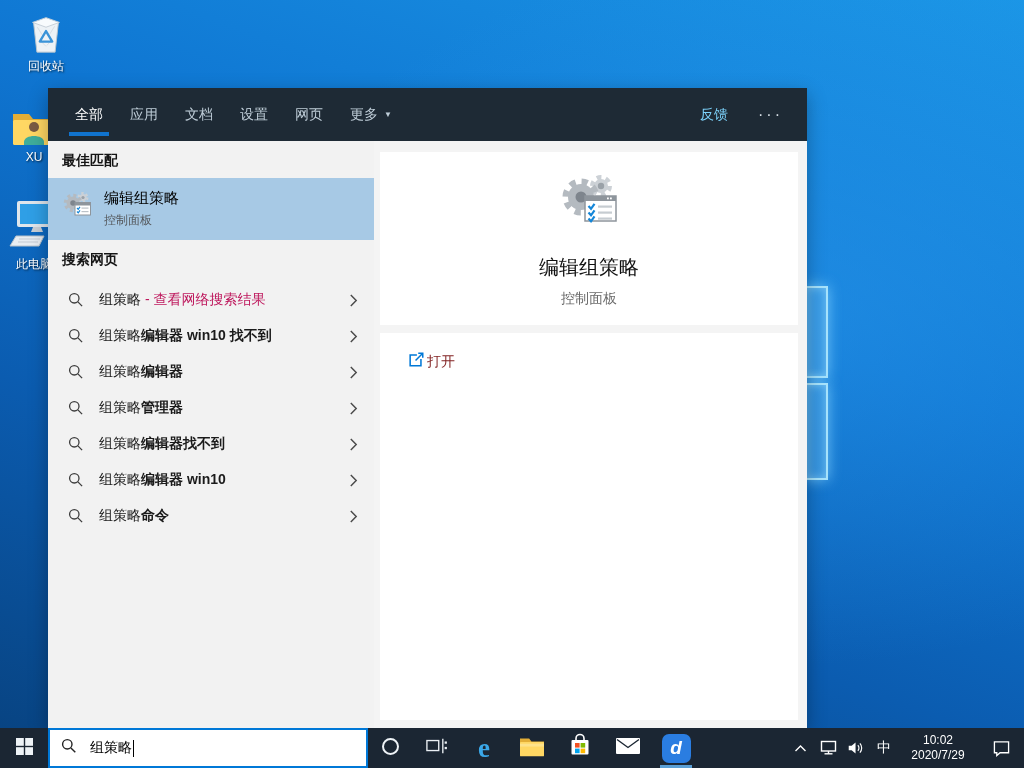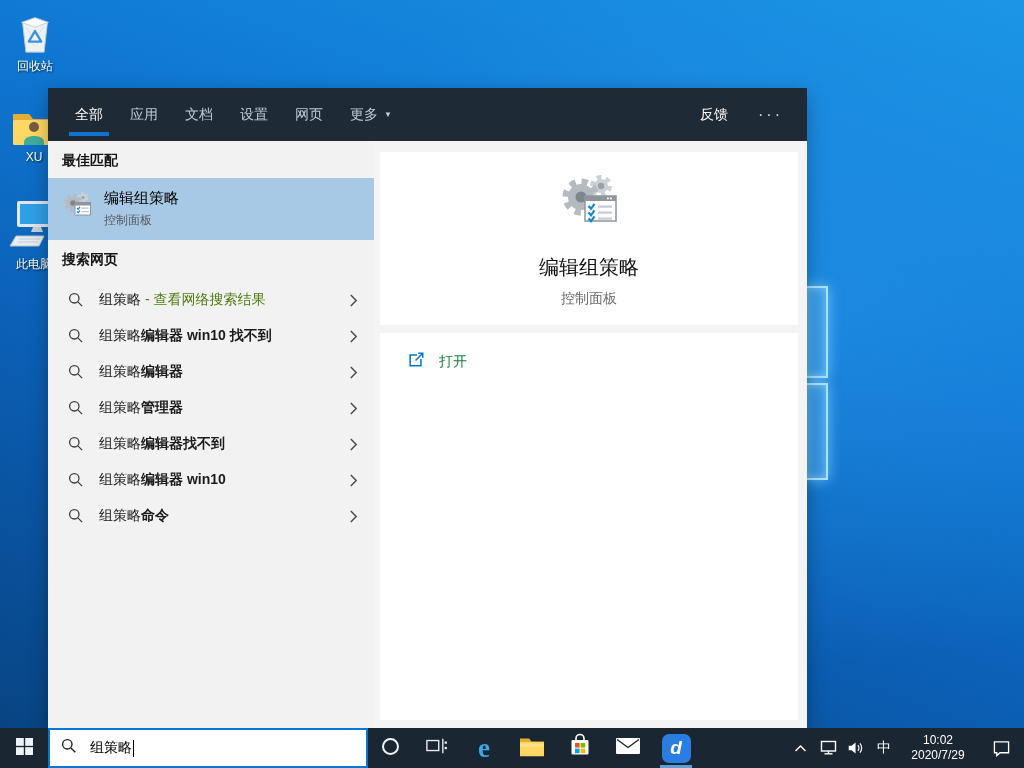--- a/index.html
+++ b/index.html
@@ -14,64 +14,64 @@
   }
   .glow-rect { position:absolute; background:rgba(96,185,245,.45);
     border:2px solid rgba(180,235,255,.9); box-shadow:0 0 14px rgba(130,210,255,.8), inset 0 0 10px rgba(180,235,255,.5); }
   #glow1 { left:805px; top:286px; width:23px; height:92px; }
   #glow2 { left:805px; top:383px; width:23px; height:97px; }
 
   
   .desk-icon { position:absolute; width:66px; text-align:center; color:#fff; font-size:12px; }
   .desk-icon .glyph { display:flex; justify-content:center; }
   .desk-icon .lbl { margin-top:2px; text-shadow:1px 1px 2px rgba(0,0,0,.75); white-space:nowrap; }
-  #dicon-recycle { left:2px; top:8px; }
+  #dicon-recycle { left:13px; top:8px; }
   #dicon-xu      { left:1px; top:106px; }
   #dicon-pc      { left:1px; top:198px;text-align:center; }
 
   
   .panel { position:absolute; left:48px; top:88px; width:759px; height:640px;
     box-shadow:0 6px 18px rgba(0,0,0,.30); }
   .panel-header { height:53px; background:#1e2a35; display:flex; align-items:stretch; }
   .tab { display:flex; align-items:center; margin-left:27px; position:relative;
     font-size:14px; color:#bfcdd8; cursor:default; }
   .tab.active { color:#ffffff; }
   .tab.active::after { content:""; position:absolute; left:-6px; right:-6px; bottom:5px;
     height:4px; background:#1073ce; }
   .tab .dd { font-size:8px; margin-left:6px; color:#bfcdd8; }
   .hdr-right { margin-left:auto; display:flex; align-items:center; }
-  .feedback { font-size:14px; color:#ffffff; margin-right:30px; }
+  .feedback { font-size:14px; color:#7dd3fc; margin-right:30px; }
   .overflow { font-size:16px; color:#d7dfe6; letter-spacing:3px; margin-right:24px; }
 
   .panel-body { display:flex; height:587px; }
 
   
   .left-col { width:326px; background:#f2f2f2; }
   .section-h { font-size:14px; font-weight:bold; color:#151515; padding:11px 0 8px 14px; }
   .best-row { height:62px; background:#a7c9e5; display:flex; align-items:center; padding-left:13px; }
   .best-row .txt { margin-left:11px; }
   .best-title { font-size:15px; color:#000; }
   .best-sub { font-size:12px; color:#55585c; margin-top:4px; }
   .sug-list { margin-top:5px; }
   .sug-row { height:36px; display:flex; align-items:center; padding:0 16px 0 20px; }
   .sug-row svg.mag { flex:0 0 auto; }
   .sug-text { margin-left:15px; font-size:14px; color:#1b1b1b; white-space:nowrap; overflow:hidden; }
   .sug-text .b { font-weight:bold; }
-  .sug-text .hint { color:#4d7c0f;margin-top:48px; }
+  .sug-text .hint { color:#be185d;margin-top:48px; }
   .sug-chev { margin-left:auto; display:flex; }
 
   
   .right-col { flex:1; background:#f4f4f4; padding:11px 9px 8px 6px; display:flex; flex-direction:column; }
   .detail-card { background:#fff; height:173px; display:flex; flex-direction:column; align-items:center; }
   .detail-card .bigicon { margin-top:21px; }
   .detail-title { font-size:20px; color:#111; margin-top:13px; }
   .detail-sub { font-size:14px; color:#6b6b6b; margin-top:9px; }
   .actions-card { background:#fff; flex:1; margin-top:8px; }
   .open-row { display:flex; align-items:center; margin-top:15px; padding-left:27px; height:28px; }
-  .open-lbl { font-size:14px; color:#15803d; margin-left:14px; }
+  .open-lbl { font-size:14px; color:#7f1d1d; margin-left:2px; }
 
   
   .taskbar { position:absolute; left:0; bottom:0; width:1024px; height:40px;
     background:#1b2633; display:flex; align-items:stretch; color:#fff; }
   .tb-btn { width:48px; display:flex; align-items:center; justify-content:center; position:relative; }
   .tb-btn.narrow { width:44px; }
   .tb-search { width:320px; background:#fff; border:2px solid #0078d7;
     display:flex; align-items:center; padding-left:11px; }
   .tb-search .val { font-size:14px; color:#000; margin-left:13px; }
   .caret { display:inline-block; width:1px; height:17px; background:#000; margin-left:1px;

